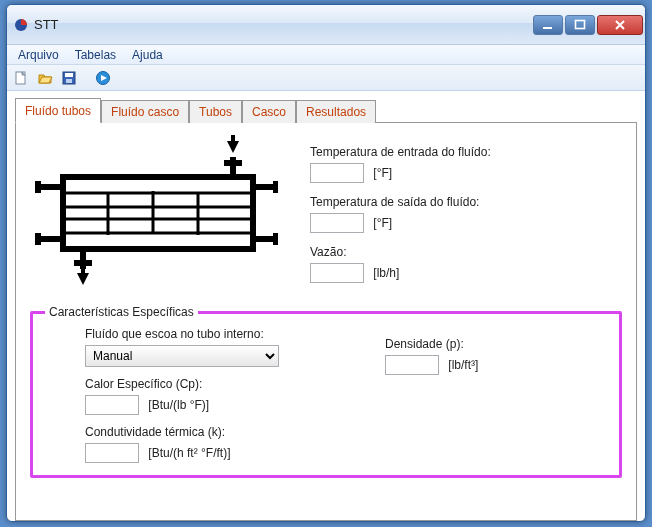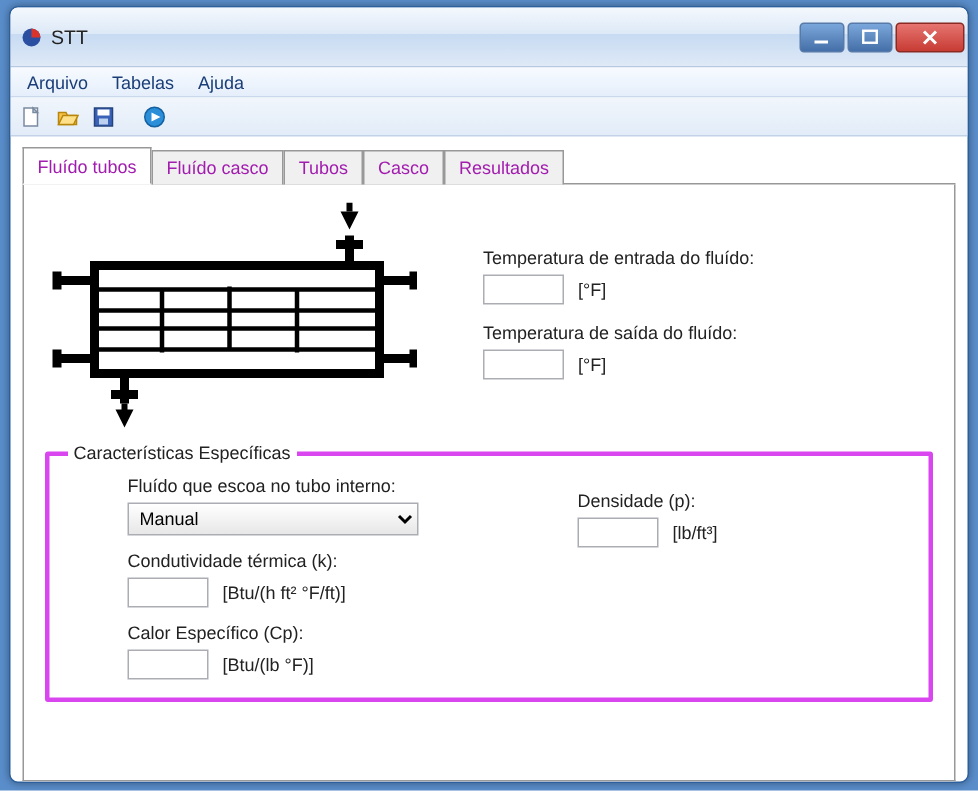--- a/index.html
+++ b/index.html
@@ -92,41 +92,40 @@
   }
   .tab {
     padding: 4px 9px 4px 9px;
     border:1px solid #989898;
     border-bottom:none;
     background:#f0f0f0;
     margin-right:0px;
     position:relative;
     top:1px;
     font-size:12px;
-    color:#a21caf;
+    color:#c2410c;
   }
   .tab.active {
     background:#fff;
     border-bottom:1px solid #fff;
     top:1px;
     z-index:2;
     padding-top:5px;
     margin-top:-2px;
   }
   .tabpage {
     border:1px solid #989898;
     border-top:none;
     padding: 12px 12px 12px 12px;
     height: 398px;
     background:#fff;
   }
   .upper {
     display:flex;
-    gap: 44px;
-    align-items: center;
+    gap: 32px;
   }
   .diagram {
     width: 250px;
     height: 150px;
     position:relative;
   }
   .fields-right {
     flex:1;
     padding-top: 10px;
   }
@@ -291,40 +290,45 @@
           <div class="field-row">
             <div class="field-label">Temperatura de entrada do fluído:</div>
             <input type="text" class="textbox" value="" style="">
             <span class="unit">[°F]</span>
           </div>
           <div class="field-row">
             <div class="field-label">Temperatura de saída do fluído:</div>
             <input type="text" class="textbox" value="" style="">
             <span class="unit">[°F]</span>
           </div>
+          <div class="field-row">
+            <div class="field-label">Vazão:</div>
+            <input type="text" class="textbox" value="" style="">
+            <span class="unit">[lb/h]</span>
+          </div>
         </div>
       </div>
 
       <fieldset class="group">
         <legend>Características Específicas</legend>
         <div class="group-cols">
           <div class="group-col group-col-left">
             <div class="field-label">Fluído que escoa no tubo interno:</div>
             <select class="combo">
               <option>Manual</option>
             </select>
             <div class="sm-field">
+              <div class="field-label">Calor Específico (Cp):</div>
+              <input type="text" class="textbox" value="" style="">
+              <span class="unit">[Btu/(lb °F)]</span>
+            </div>
+            <div class="sm-field">
               <div class="field-label">Condutividade térmica (k):</div>
               <input type="text" class="textbox" value="" style="">
               <span class="unit">[Btu/(h ft² °F/ft)]</span>
-            </div>
-            <div class="sm-field">
-              <div class="field-label">Calor Específico (Cp):</div>
-              <input type="text" class="textbox" value="" style="">
-              <span class="unit">[Btu/(lb °F)]</span>
             </div>
           </div>
           <div class="group-col">
             <div class="sm-field">
               <div class="field-label">Densidade (p):</div>
               <input type="text" class="textbox" value="" style="">
               <span class="unit">[lb/ft³]</span>
             </div>
           </div>
         </div>

